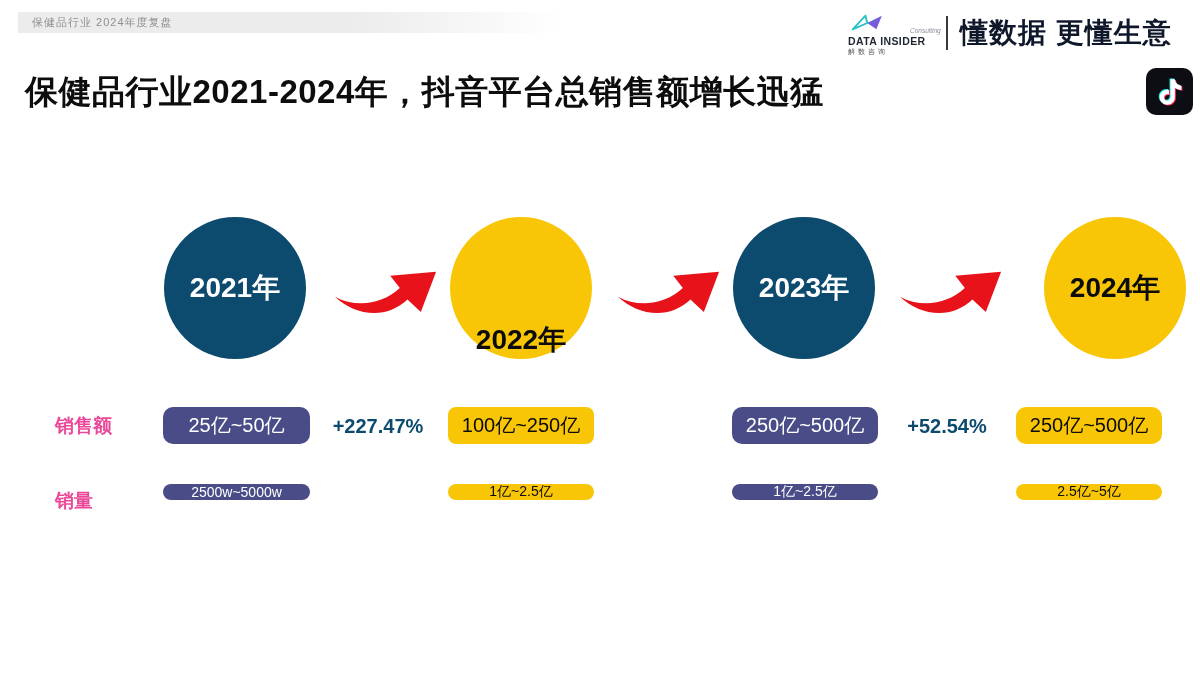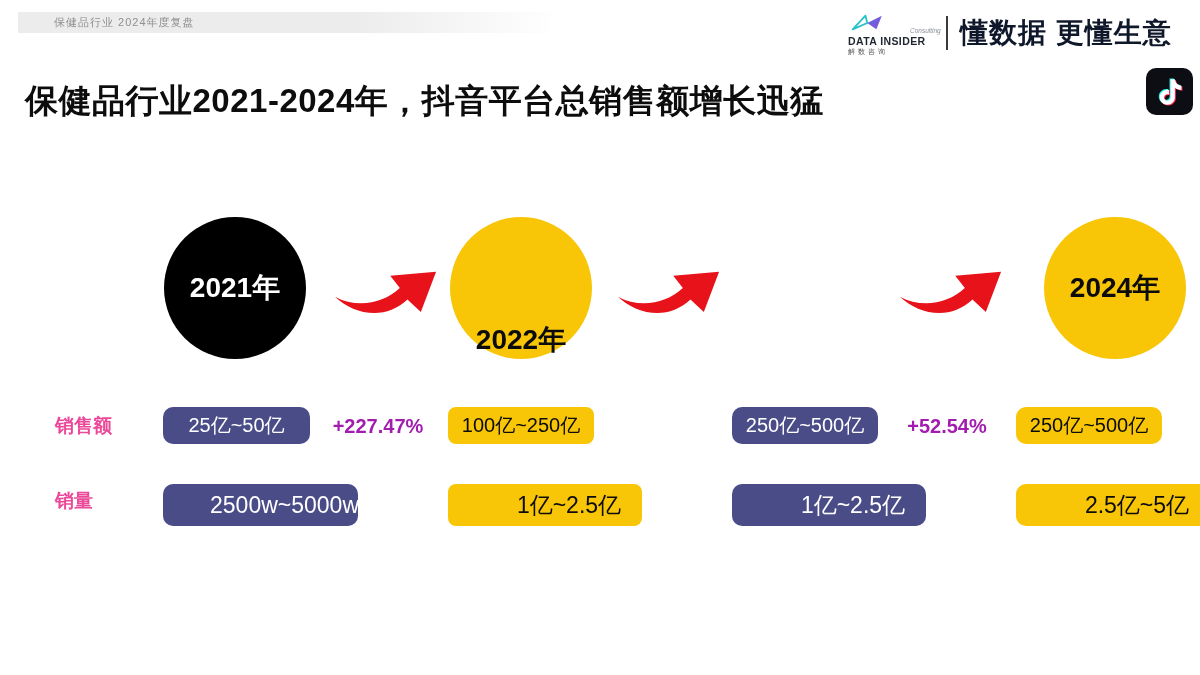--- a/index.html
+++ b/index.html
@@ -3,66 +3,66 @@
 <meta charset="utf-8">
 <style>
   html,body{margin:0;padding:0;background:#fff;}
   .slide{position:relative;width:1200px;height:675px;background:#ffffff;overflow:hidden;
          font-family:"Liberation Sans","DejaVu Sans",sans-serif;}
 
   
   .topbar{position:absolute;left:18px;top:12px;width:545px;height:21px;
           background:linear-gradient(to right,#ececec 0%,#ececec 62%,rgba(236,236,236,0) 100%);
           display:flex;align-items:center;}
-  .topbar span{padding-left:36px;font-size:11px;color:#8f8f8f;letter-spacing:1px;}
+  .topbar span{padding-left:14px;font-size:11px;color:#8f8f8f;letter-spacing:1px;}
 
   
   .brand{position:absolute;left:846px;top:8px;width:350px;height:50px;display:flex;align-items:center;}
   .logo-block{position:relative;width:92px;height:48px;}
   .logo-bowtie{position:absolute;left:4px;top:2px;}
   .logo-name{position:absolute;left:2px;top:26px;font-size:10.5px;font-weight:bold;color:#1e2430;letter-spacing:.4px;white-space:nowrap;text-align:right;}
   .logo-script{position:absolute;left:64px;top:18px;font-size:6.5px;color:#8a8f98;font-style:italic;white-space:nowrap;}
   .logo-cn{position:absolute;left:2px;top:38px;font-size:7px;color:#555;letter-spacing:3px;white-space:nowrap;}
   .brand-divider{width:2px;height:34px;background:#3a3a3a;margin:0 12px 0 8px;}
   .slogan{font-size:28px;font-weight:900;color:#0f172a;letter-spacing:1px;white-space:nowrap;}
 
   
-  .title{position:absolute;left:25px;top:79px;margin:0;font-size:33px;font-weight:900;color:#0d0d0d;letter-spacing:.5px;white-space:nowrap;}
+  .title{position:absolute;left:25px;top:70px;margin:0;font-size:33px;font-weight:900;color:#0d0d0d;letter-spacing:.5px;white-space:nowrap;}
 
   
   .douyin{position:absolute;left:1146px;top:68px;width:47px;height:47px;border-radius:10px;background:#0d0d14;
           display:flex;align-items:center;justify-content:center;}
 
   
   .circle{position:absolute;width:142px;height:142px;border-radius:50%;top:217px;
           display:flex;align-items:center;justify-content:center;font-size:28px;}
-  .c-purple{background:#000000;color:#ffffff;font-weight:600;}
+  .c-purple{background:#0c4a6e;color:#ffffff;font-weight:600;}
   .c-yellow{background:#F8C606;color:#0c0c0c;font-weight:900;}
   .circle.p1{left:164px;} .circle.p2{left:450px;align-items:flex-end;} .circle.p3{left:733px;} .circle.p4{left:1044px;}
 
   
   .arrow{position:absolute;top:250px;width:105px;height:80px;}
   .arrow.a1{left:333px;} .arrow.a2{left:616px;} .arrow.a3{left:898px;}
 
   
   .row-label{position:absolute;left:55px;width:72px;display:flex;align-items:center;
              font-size:19px;font-weight:bold;color:#ec4899;}
   .lab1{top:408px;height:36px;} .lab2{top:484px;height:34px;}
 
   .badge{position:absolute;border-radius:10px;display:flex;align-items:center;justify-content:center;
          font-weight:normal;white-space:nowrap;}
   .badge.r1{top:407px;height:37px;font-size:20px;}
-  .badge.r2{top:484px;height:42px;font-size:23px;padding-left:48px;}
+  .badge.r2{top:484px;height:16px;font-size:14px;}
   .b-purple{background:#4A4C88;color:#ffffff;}
   .b-yellow{background:#F8C606;color:#0c0c0c;}
   .badge.x1{left:163px;width:147px;} .badge.x2{left:448px;width:146px;border-radius:8px;}
   .badge.x3{left:732px;width:146px;} .badge.x4{left:1016px;width:146px;}
 
   .rate{position:absolute;top:408px;height:36px;display:flex;align-items:center;justify-content:center;
-        font-size:20px;font-weight:bold;color:#a21caf;white-space:nowrap;}
+        font-size:20px;font-weight:bold;color:#0c4a6e;white-space:nowrap;}
   .rate.g1{left:308px;width:140px;} .rate.g2{left:594px;width:138px;} .rate.g3{left:878px;width:138px;}
 </style>
 </head>
 <body>
 
 <div class="slide">
 
   <div class="topbar">
     <span>保健品行业 2024年度复盘</span>
   </div>
@@ -99,20 +99,23 @@
       <use href="#tknote" fill="#ffffff"></use>
     </svg>
   </div>
 
   <div class="circle c-purple p1">
     <span>2021年</span>
   </div>
   <div class="circle c-yellow p2">
     <span>2022年</span>
   </div>
+  <div class="circle c-purple p3">
+    <span>2023年</span>
+  </div>
   <div class="circle c-yellow p4">
     <span>2024年</span>
   </div>
 
   <svg class="arrow a1" viewBox="0 0 110 80">
     <path d="M2 47 C22 66 55 72 78 50 L92 63 L108 21 L60 25 L70 38 C52 55 24 59 2 47 Z" fill="#E8121A"></path>
   </svg>
   <svg class="arrow a2" viewBox="0 0 110 80">
     <path d="M2 47 C22 66 55 72 78 50 L92 63 L108 21 L60 25 L70 38 C52 55 24 59 2 47 Z" fill="#E8121A"></path>
   </svg>

